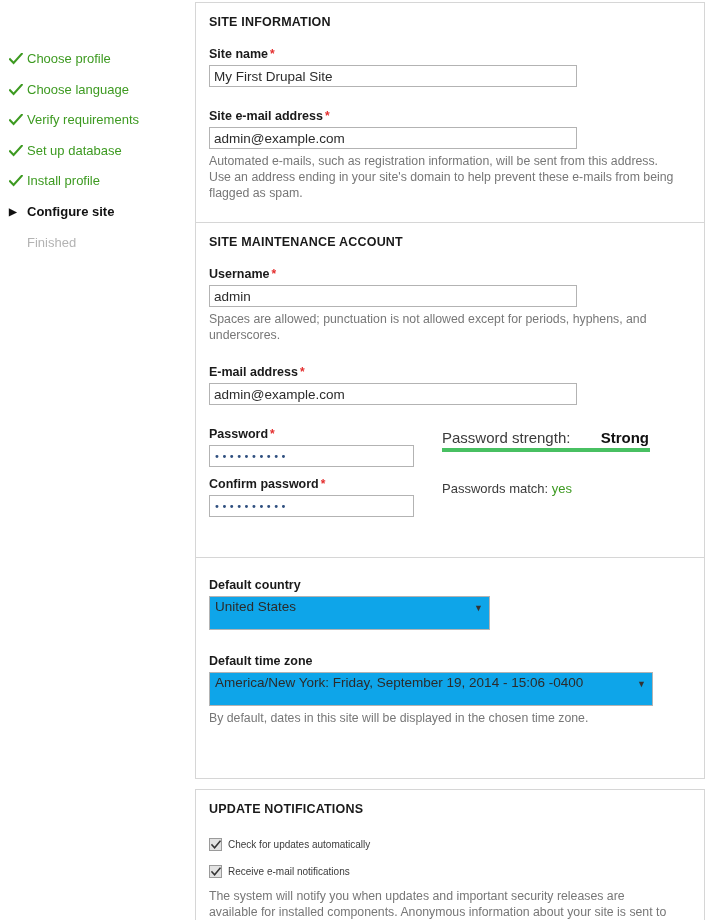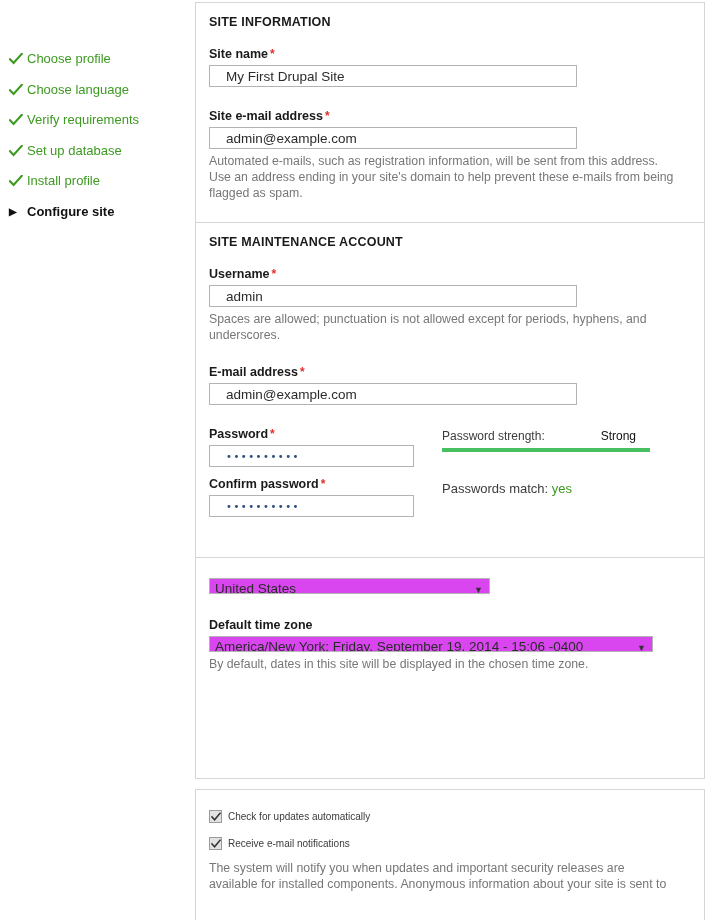--- a/index.html
+++ b/index.html
@@ -106,21 +106,21 @@
   }
   .text-input {
     display: block;
     box-sizing: border-box;
     height: 22px;
     border: 1px solid #b3b3b3;
     background: #ffffff;
     font-family: "Liberation Sans", sans-serif;
     font-size: 13.5px;
     color: #2b2b2b;
-    padding: 0 16px;
+    padding: 0 4px;
     line-height: 20px;
     border-radius: 0;
     outline: none;
   }
   .w-full  { width: 368px; }
   .w-half  { width: 205px; }
 
   .pw-input {
     font-family: "DejaVu Sans", sans-serif;
     font-size: 10px;
@@ -133,23 +133,23 @@
     color: #777777;
     line-height: 16px;
     margin-top: 4px;
     max-width: 472px;
   }
 
   
   .select {
     position: relative;
     box-sizing: border-box;
-    height: 16px;
+    height: 34px;
     border: 1px solid #b3b3b3;
-    background: #d946ef;
+    background: #0ea5e9;
     font-size: 13.5px;
     color: #2b2b2b;
     line-height: 20px;
     padding: 0 22px 0 5px;
     white-space: nowrap;
     overflow: hidden;
   }
   .select .arrow {
     position: absolute;
     right: 6px;
@@ -167,28 +167,28 @@
   }
   .pw-strength {
     position: absolute;
     left: 233px;
     top: 2px;
     width: 208px;
   }
   .pw-strength-row {
     position: relative;
     height: 18px;
-    font-size: 12px;
+    font-size: 15px;
     color: #3b3b3b;
   }
   .pw-strength-text {
     position: absolute;
-    right: 14px;
+    right: 1px;
     top: 0;
-    font-weight: normal;
+    font-weight: bold;
     color: #111111;
     text-align: right;
   }
   .pw-bar-track {
     height: 4px;
     background: #ffffff;
     margin-top: 1px;
   }
   .pw-bar-fill {
     height: 4px;
@@ -284,20 +284,23 @@
           </svg>
       </span>
       <span>Install profile</span>
     </div>
 
     <div class="task task-active">
       <span class="bullet">▶</span>
       <span>Configure site</span>
     </div>
 
+    <div class="task task-pending">
+      <span>Finished</span>
+    </div>
 
   </div>
 
   <div class="panel" style="top:2px; height:244px;">
     <div class="panel-inner">
       <div class="legend">SITE INFORMATION</div>
 
       <div class="field">
         <div class="field-label">
           <span>Site name</span><span class="req">*</span>
@@ -362,39 +365,41 @@
       </div>
 
       <div class="spacer-bottom"></div>
     </div>
   </div>
 
   <div class="panel" style="top:557px; height:222px;">
     <div class="panel-inner">
 
       <div class="field" style="margin-top:20px;">
+        <div class="field-label">Default country</div>
         <div class="select w-country">
           <span>United States</span>
           <span class="arrow">▼</span>
         </div>
       </div>
 
       <div class="field" style="margin-top:24px;">
         <div class="field-label">Default time zone</div>
         <div class="select w-tz">
           <span>America/New York: Friday, September 19, 2014 - 15:06 -0400</span>
           <span class="arrow">▼</span>
         </div>
         <div class="desc">By default, dates in this site will be displayed in the chosen time zone.</div>
       </div>
     </div>
   </div>
 
   <div class="panel" style="top:789px; height:140px;">
     <div class="panel-inner">
+      <div class="legend">UPDATE NOTIFICATIONS</div>
 
       <div class="check-row" style="margin-top:20px;">
         <span class="checkbox">
           <svg width="10" height="10" viewBox="0 0 10 10">
               <path d="M1 5 L3.6 7.8 L9 1.3" stroke="#333333" stroke-width="1.6" fill="none" stroke-linecap="square"></path>
             </svg>
         </span>
         <span class="check-label">Check for updates automatically</span>
       </div>
 

